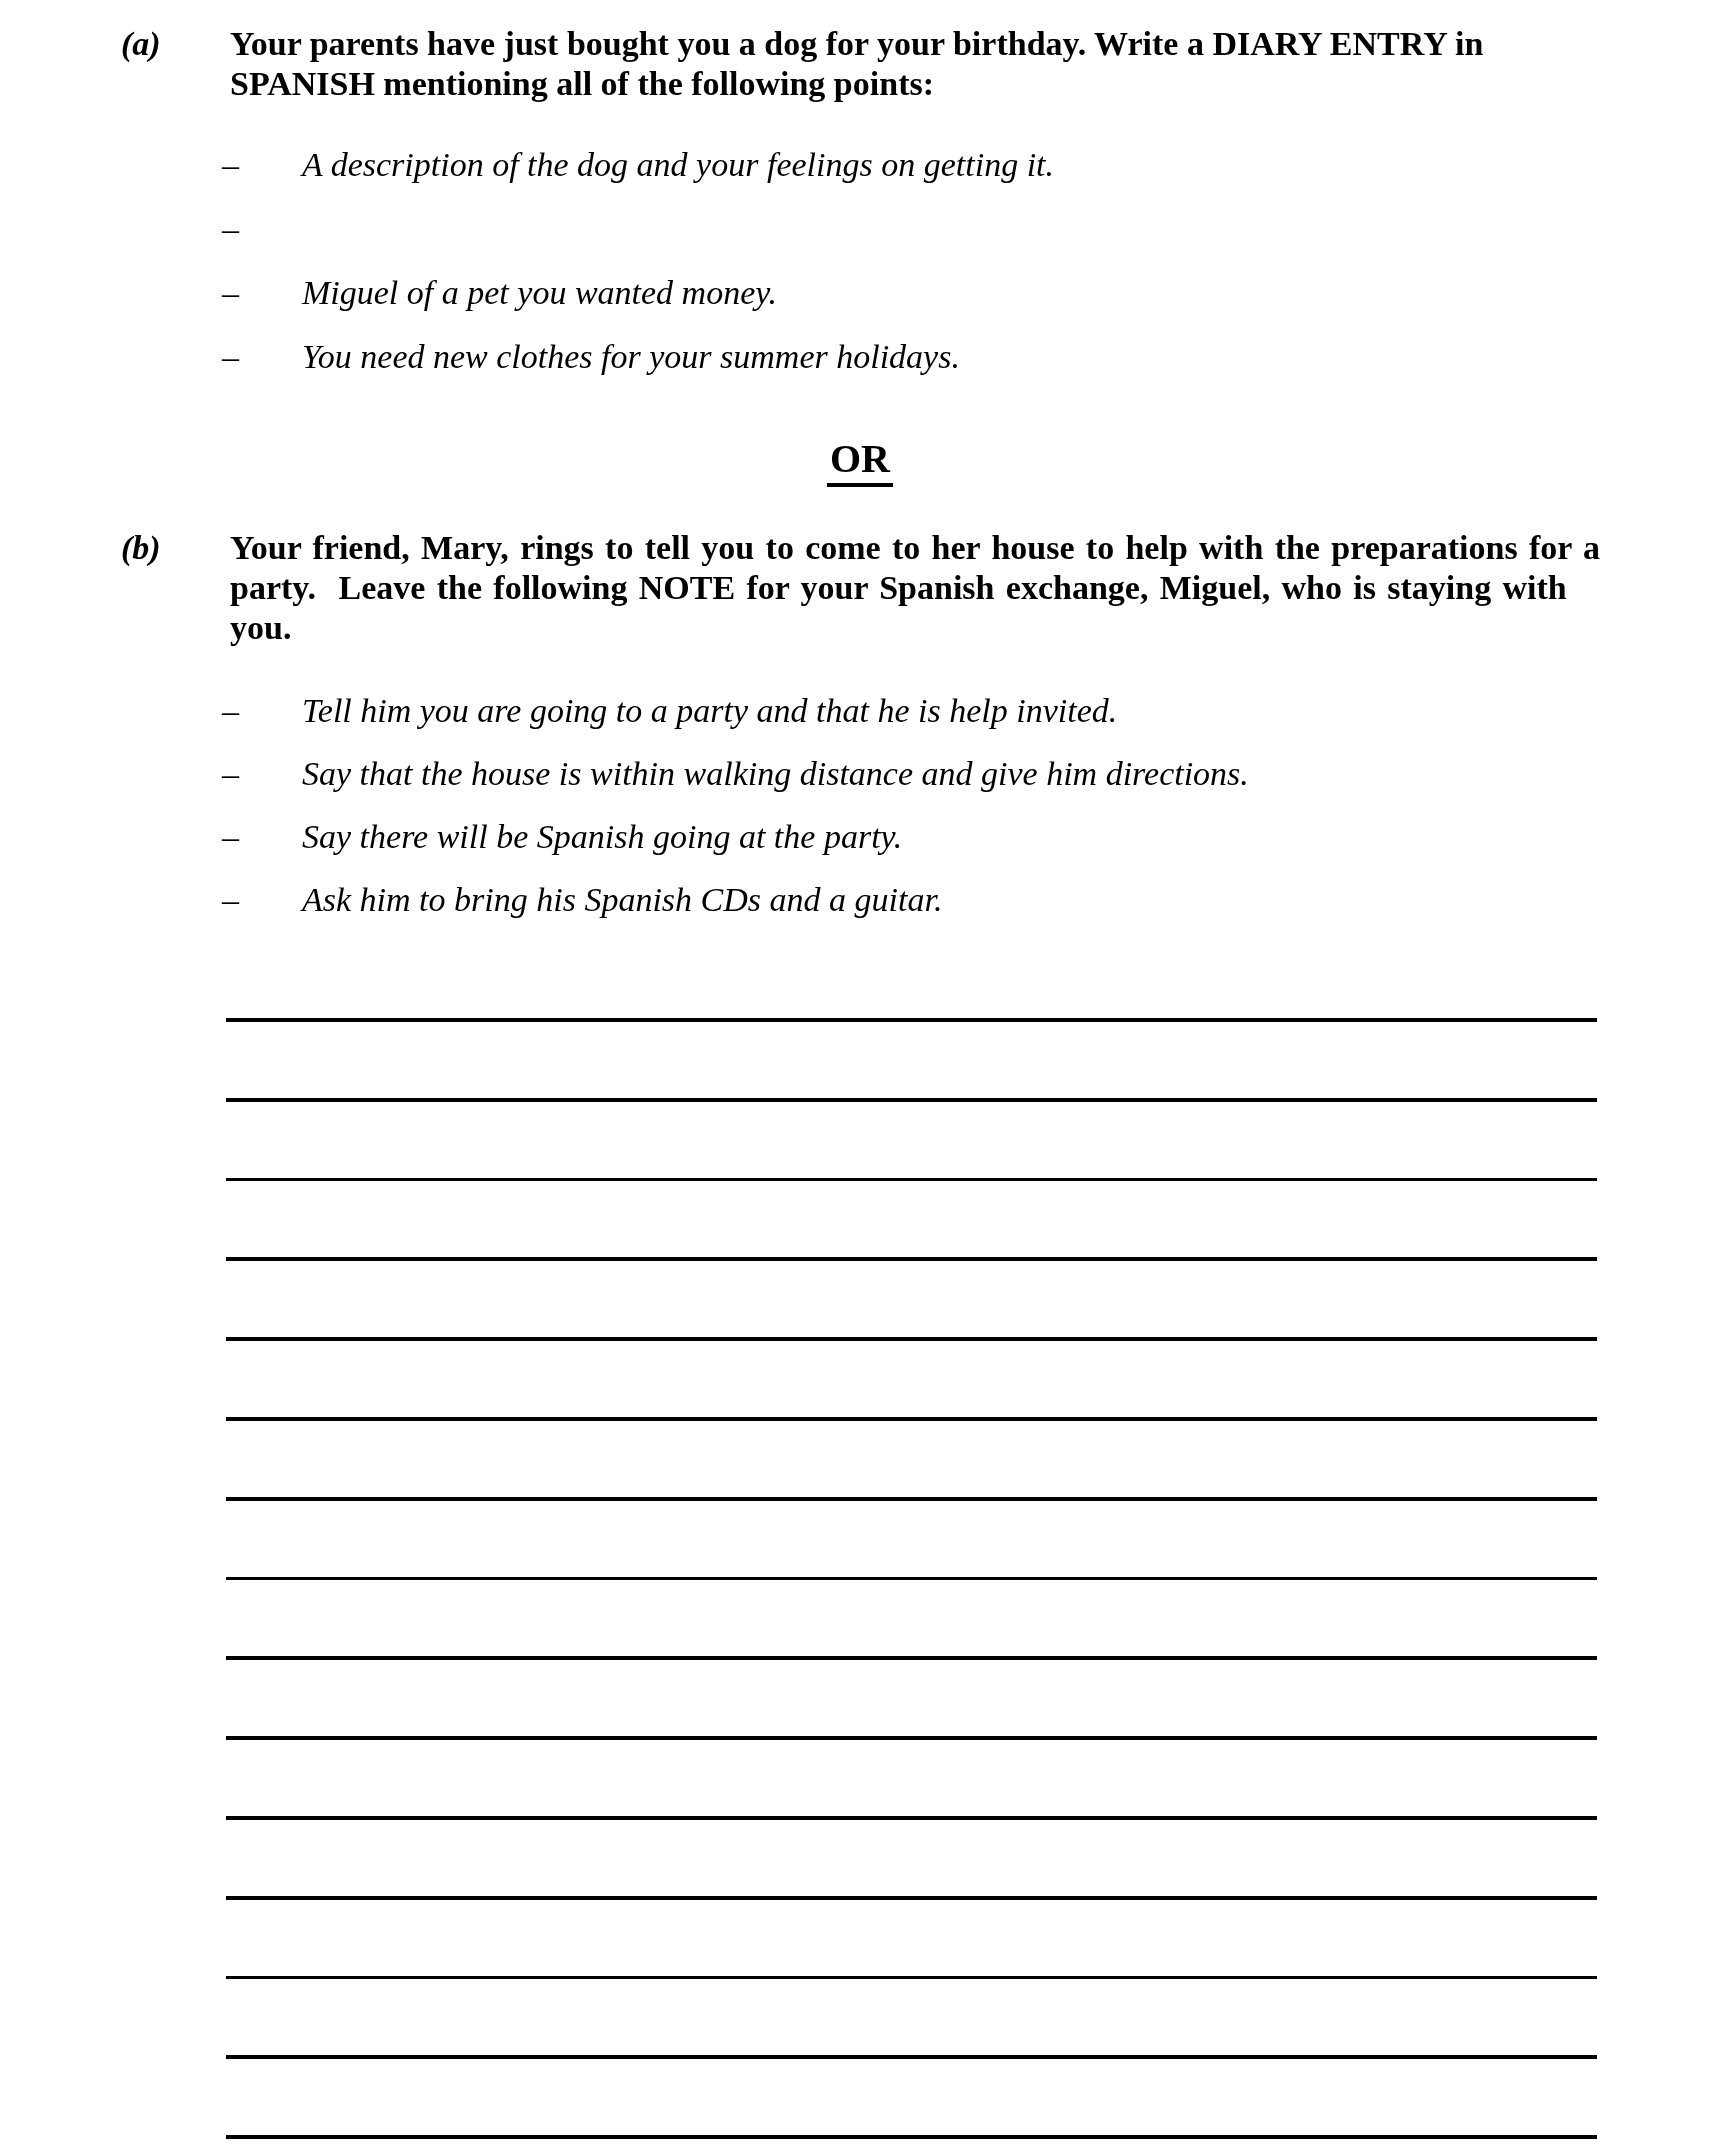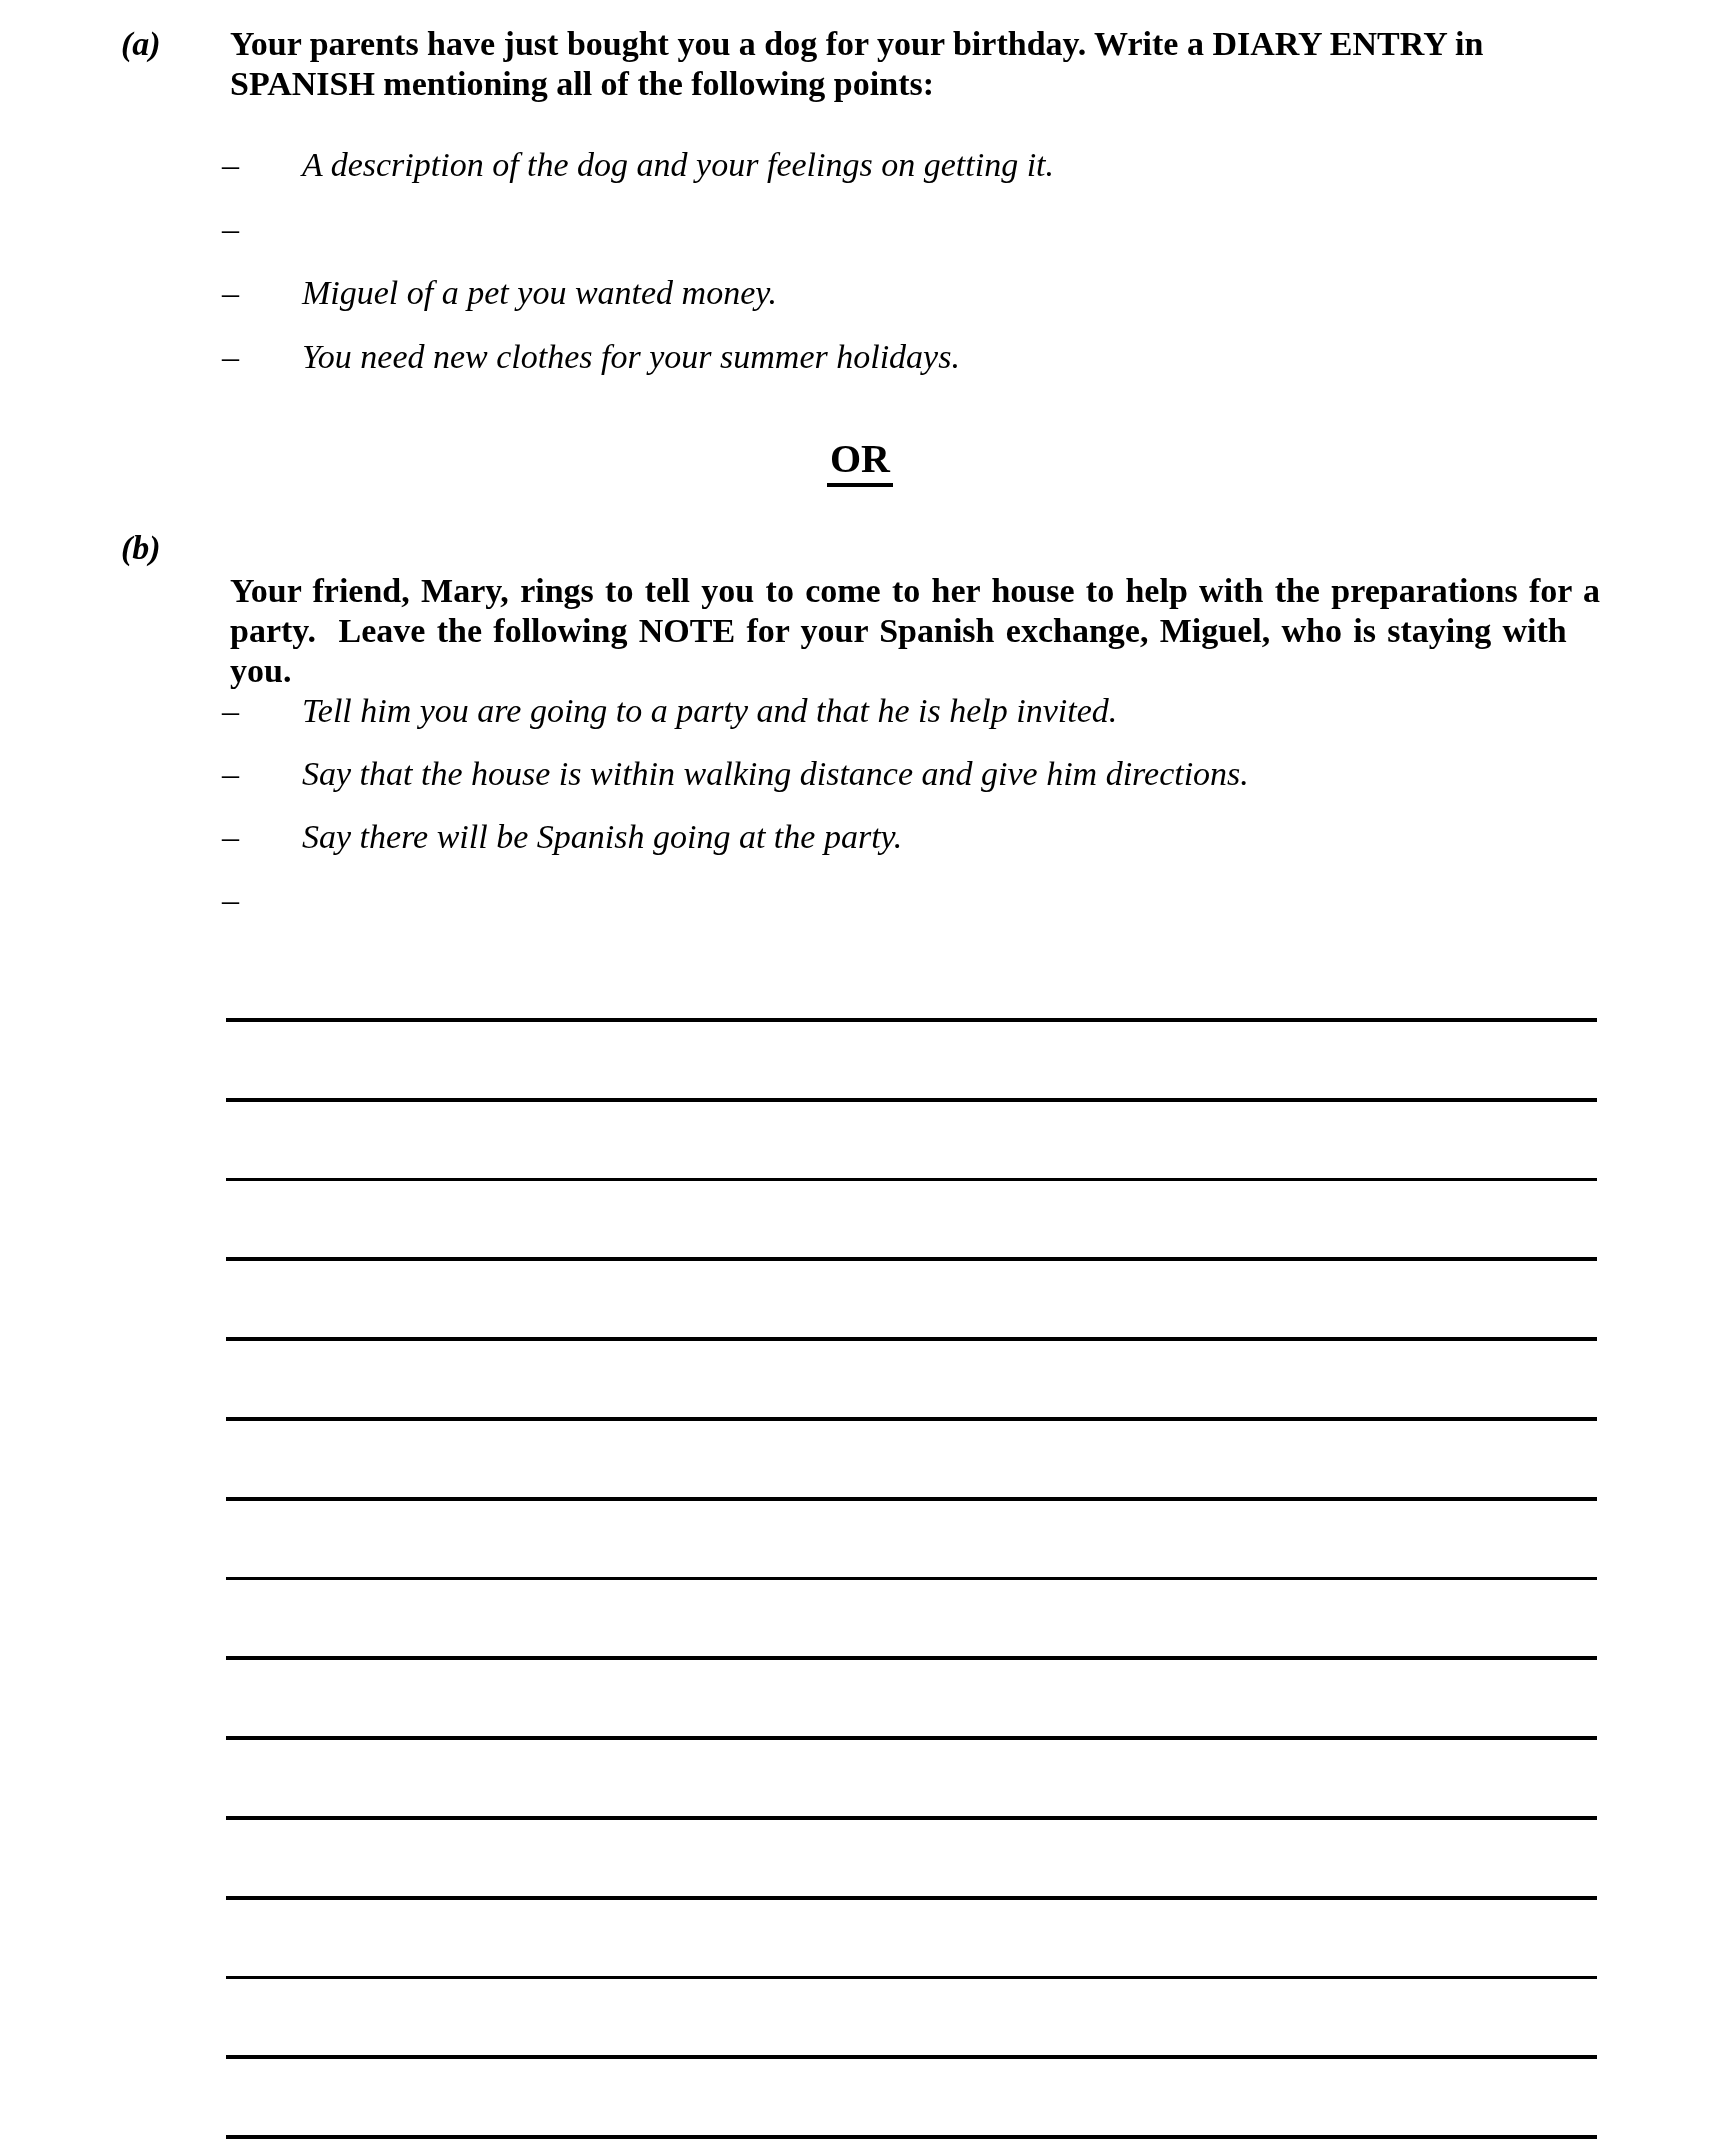--- a/index.html
+++ b/index.html
@@ -22,21 +22,21 @@
   #sec-b { left: 121px; top: 528px; }
   .q-label {
     flex: 0 0 109px;
     font-weight: bold;
     font-style: italic;
   }
   .q-prompt {
     font-weight: bold;
     white-space: pre;
   }
-  #sec-b .q-prompt { word-spacing: 2.8px; margin-top: 43px; }
+  #sec-b .q-prompt { word-spacing: 2.8px; }
 
   
   .bullet-list { position: absolute; left: 121px; }
   #bullets-a { top: 145px; }
   #bullets-b { top: 691px; }
   .bullet-item { display: flex; margin-bottom: 24px; }
   #bullets-b .bullet-item { margin-bottom: 23px; }
   .bullet-dash { flex: 0 0 80px; margin-left: 101px; }
   .bullet-text { white-space: pre; font-style: italic; }
 
@@ -104,20 +104,21 @@
     <div class="bullet-item">
       <span class="bullet-dash">–</span>
       <span class="bullet-text">Say that the house is within walking distance and give him directions.</span>
     </div>
     <div class="bullet-item">
       <span class="bullet-dash">–</span>
       <span class="bullet-text">Say there will be Spanish going at the party.</span>
     </div>
     <div class="bullet-item">
       <span class="bullet-dash">–</span>
+      <span class="bullet-text">Ask him to bring his Spanish CDs and a guitar.</span>
     </div>
   </div>
 
   <div class="answer-area">
       <div class="rule"></div>
       <div class="rule"></div>
       <div class="rule"></div>
       <div class="rule"></div>
       <div class="rule"></div>
       <div class="rule"></div>

